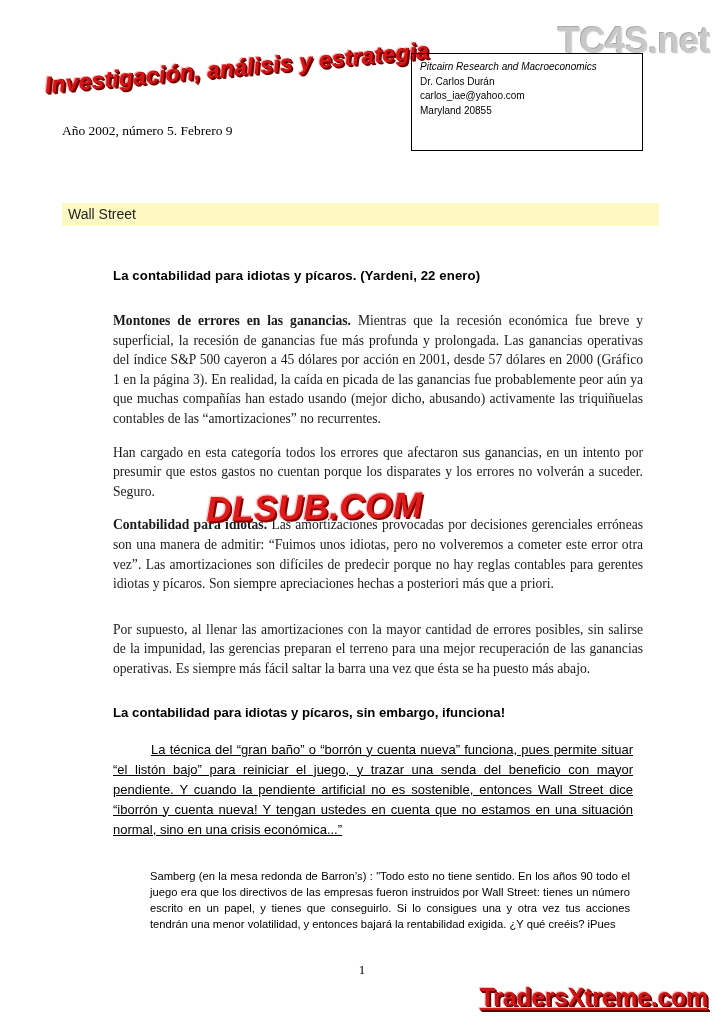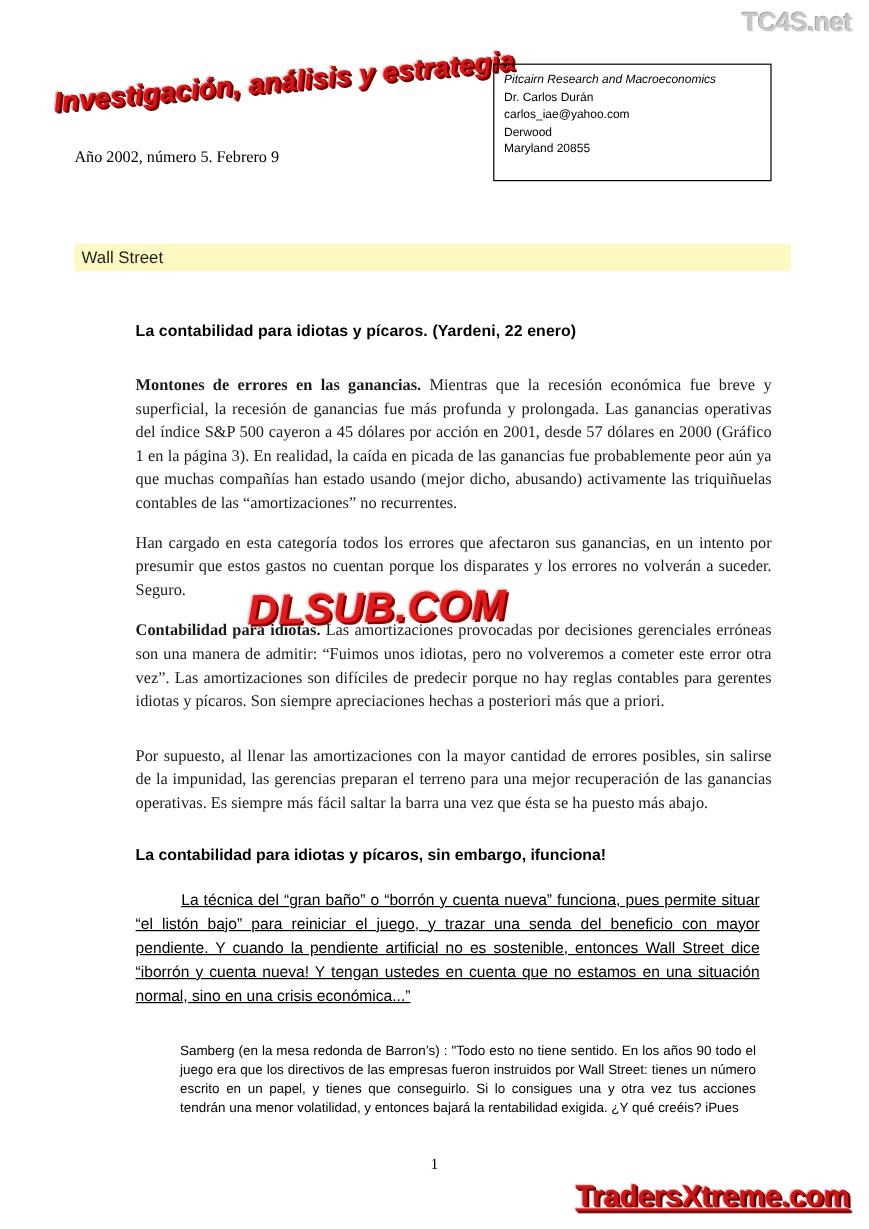--- a/index.html
+++ b/index.html
@@ -18,25 +18,25 @@
   .page {
     position: absolute;
     inset: 0;
     width: 724px;
     height: 1024px;
   }
 
   
   .tc4s {
     position: absolute;
-    top: 6px;
+    top: 20px;
     right: 14px;
     font-family: "Liberation Sans", sans-serif;
     font-weight: bold;
-    font-size: 22px;
+    font-size: 36px;
     color: #c8c8c8;
     letter-spacing: -0.5px;
     text-shadow: 1px 1px 0 #efefef, -1px -1px 0 #a9a9a9;
   }
 
   
   .masthead {
     position: absolute;
     left: 46px;
     top: 72px;
@@ -218,21 +218,20 @@
 
   <div class="masthead">
     <span class="masthead-text">Investigación, análisis y estrategia</span>
   </div>
   <div class="issue-line">Año 2002, número 5. Febrero 9</div>
 
   <div class="contact-box">
     <div class="org">Pitcairn Research and Macroeconomics</div>
     <div>Dr. Carlos Durán</div>
     <div>carlos_iae@yahoo.com</div>
-    <div>Derwood</div>
     <div>Maryland 20855</div>
   </div>
 
   <div class="section-bar">
     <div class="label">Wall Street</div>
   </div>
 
   <div class="content">
 
     <div class="h-lead" style="margin-bottom:28px;">

